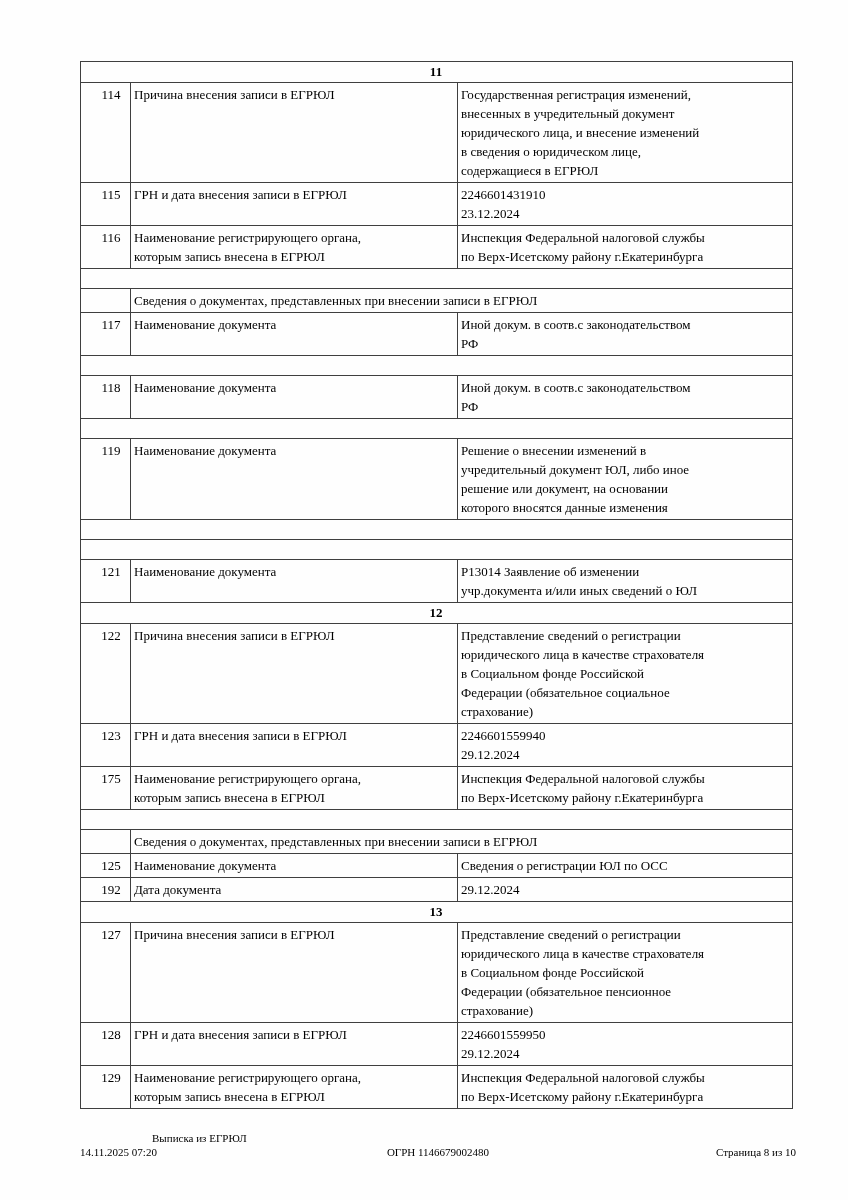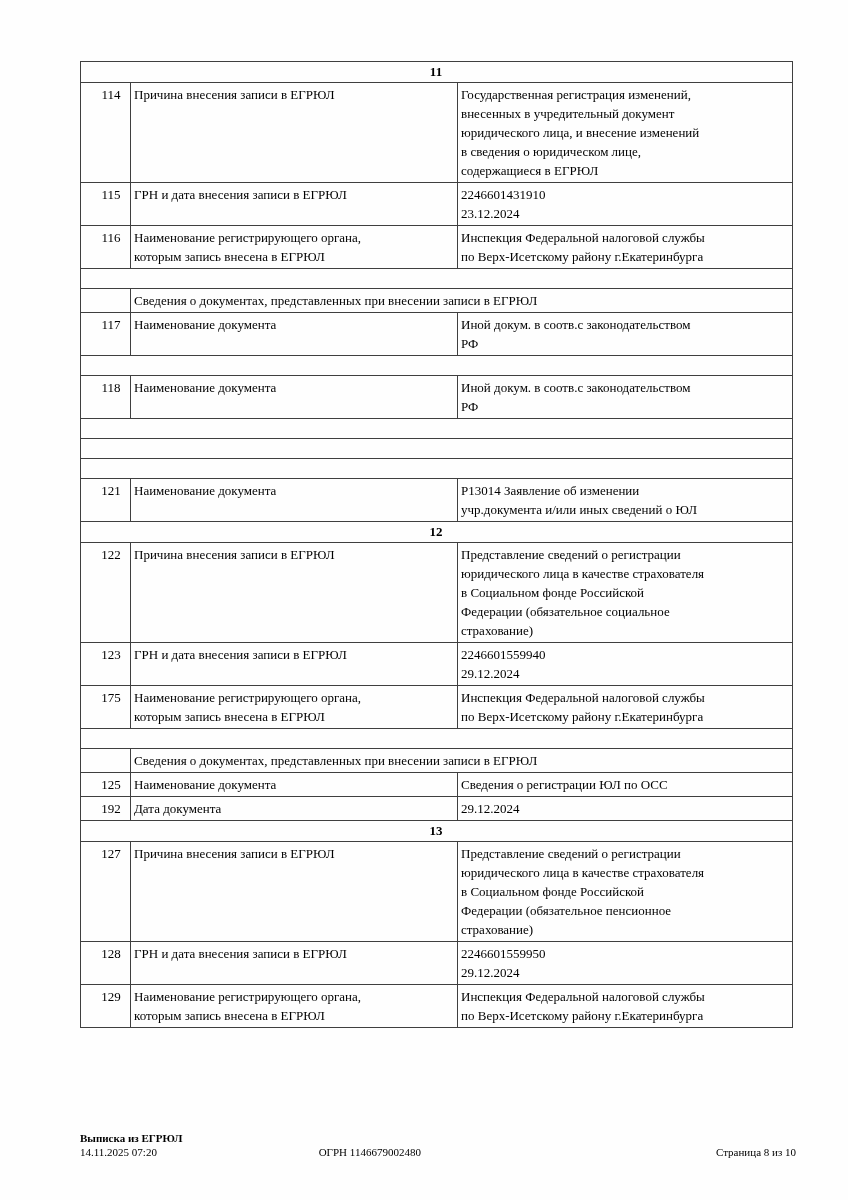--- a/index.html
+++ b/index.html
@@ -55,23 +55,23 @@
     left: 80px;
     top: 1132px;
     width: 716px;
     display: flex;
     justify-content: space-between;
     align-items: flex-end;
     font-size: 11px;
     line-height: 13.5px;
   }
   .page-footer .footer-left { flex: 1; text-align: left; }
-  .page-footer .footer-center { flex: 1; }
+  .page-footer .footer-center { flex: 1; text-align: center; }
   .page-footer .footer-right { flex: 1; text-align: right; }
-  .footer-doc-title { font-weight: bold; }
+  .footer-doc-title { font-weight: normal; text-align: center; }
 </style>
 </head>
 <body>
 
 <table class="doc-table">
   <colgroup>
     <col style="width:50px">
     <col style="width:327px">
     <col style="width:335px">
   </colgroup>
@@ -119,20 +119,28 @@
       </tr>
       <tr class="record-row">
         <td class="cell-num">118</td>
         <td class="cell-label">Наименование документа</td>
         <td class="cell-value">Иной докум. в соотв.с законодательством
 РФ</td>
       </tr>
       <tr class="spacer-row">
         <td class="cell-spacer" colspan="3"></td>
       </tr>
+      <tr class="record-row">
+        <td class="cell-num">119</td>
+        <td class="cell-label">Наименование документа</td>
+        <td class="cell-value">Решение о внесении изменений в
+учредительный документ ЮЛ, либо иное
+решение или документ, на основании
+которого вносятся данные изменения</td>
+      </tr>
       <tr class="spacer-row">
         <td class="cell-spacer" colspan="3"></td>
       </tr>
       <tr class="spacer-row">
         <td class="cell-spacer" colspan="3"></td>
       </tr>
       <tr class="record-row">
         <td class="cell-num">121</td>
         <td class="cell-label">Наименование документа</td>
         <td class="cell-value">Р13014 Заявление об изменении

